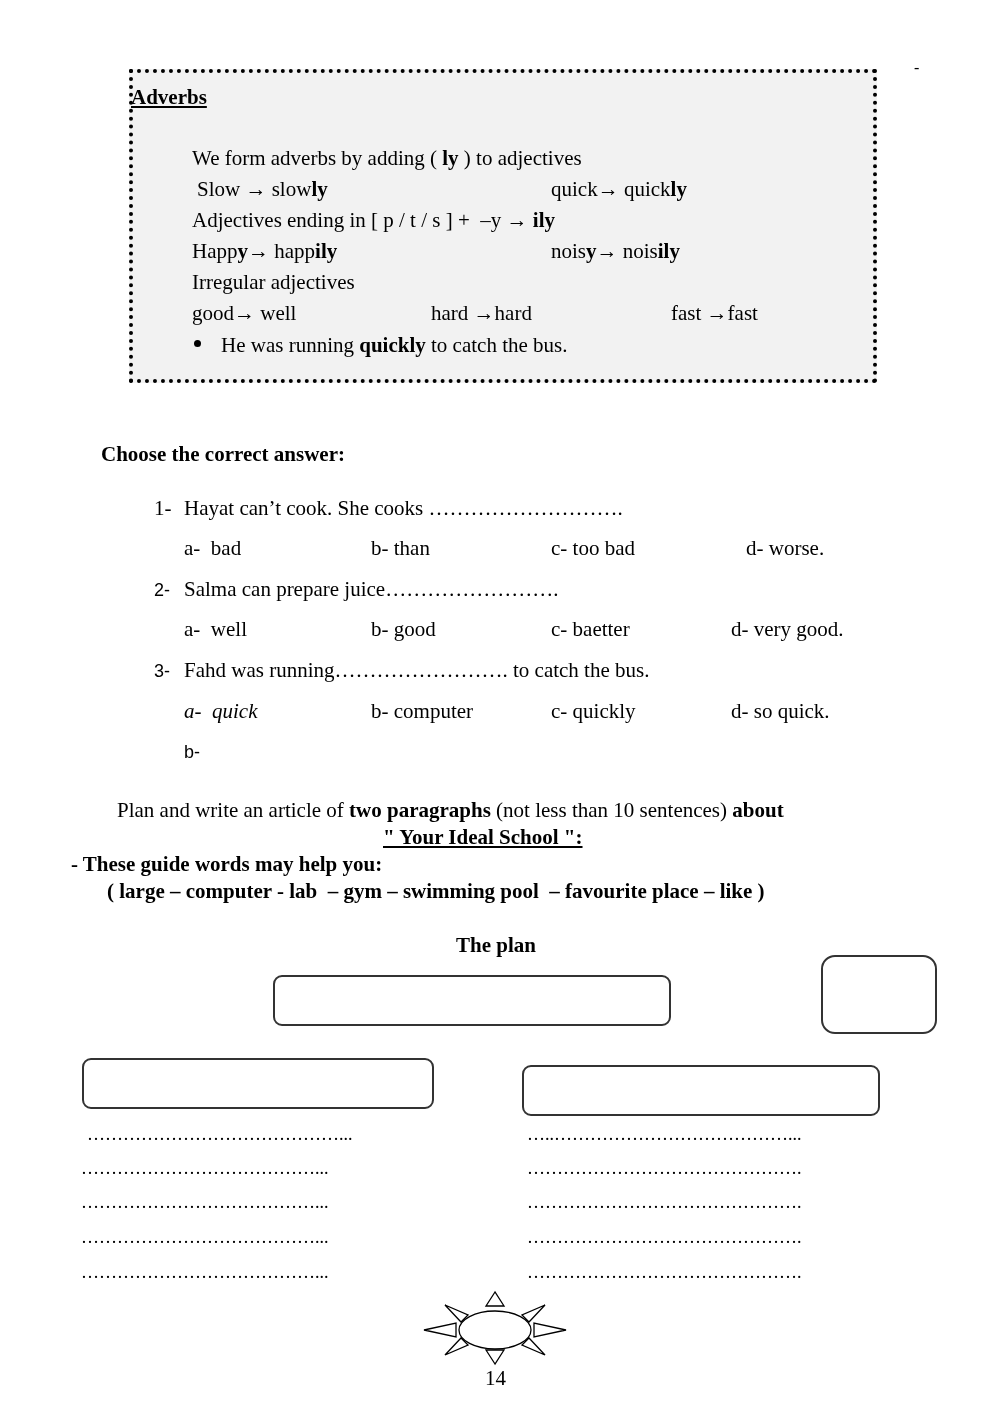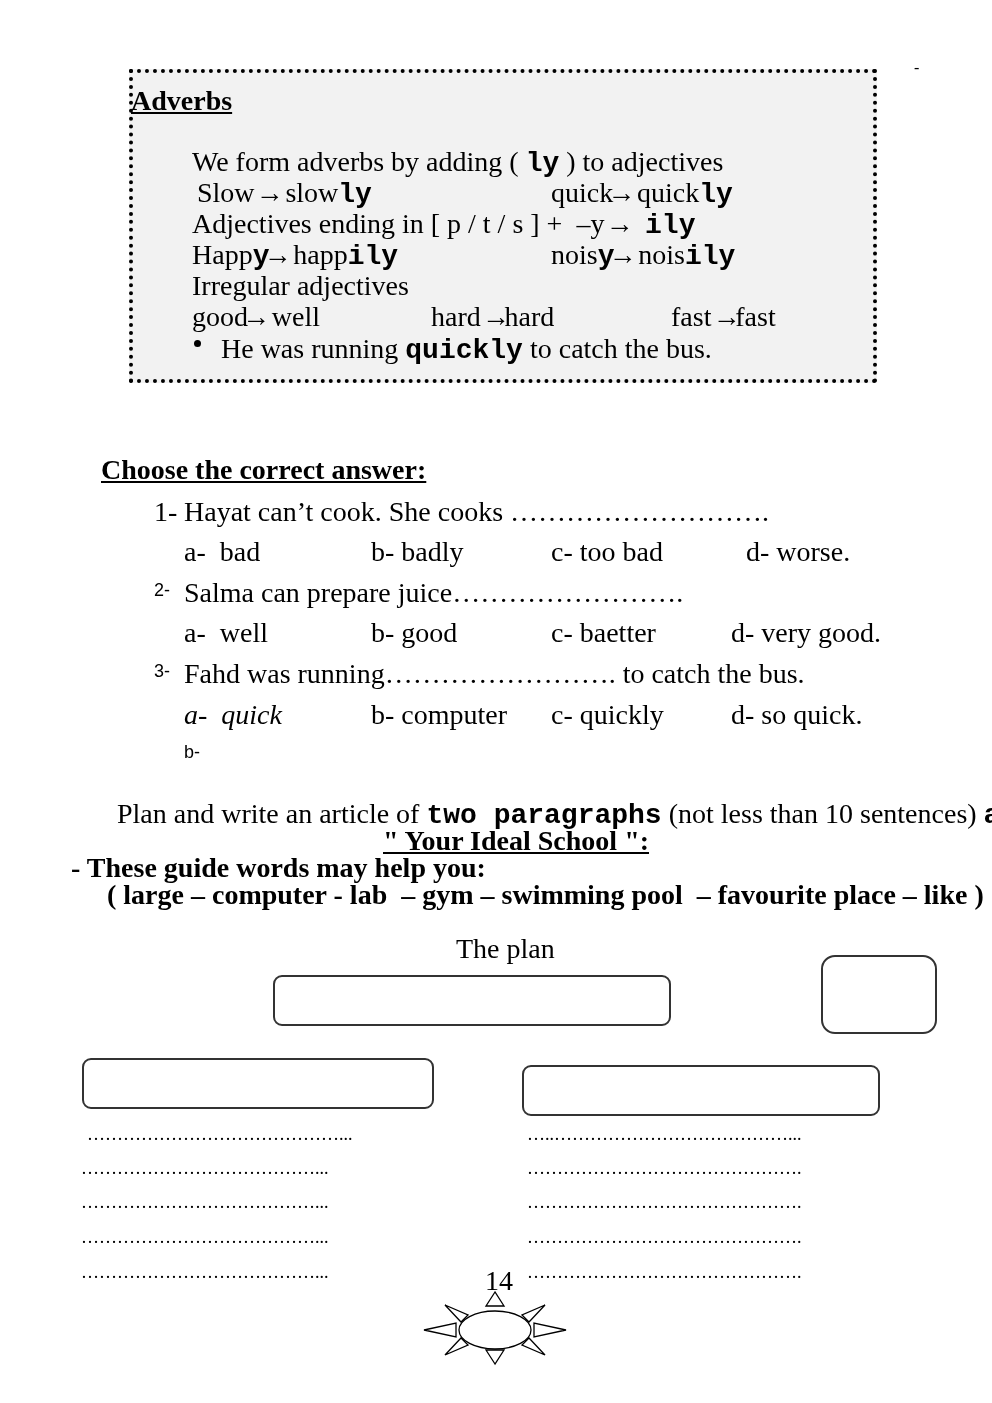--- a/index.html
+++ b/index.html
@@ -1,21 +1,21 @@
 <!DOCTYPE html>
 <html><head>
   <meta charset="utf-8">
   <style>
     html, body { margin: 0; padding: 0; background: #ffffff; }
     body { width: 992px; height: 1403px; position: relative; overflow: hidden;
            font-family: "Liberation Serif", serif; color: #000; }
     .abs { position: absolute; }
-    .serif { font-family: "Liberation Serif", serif; font-size: 28px; line-height: 1; white-space: pre; }
+    .serif { font-family: "Liberation Serif", serif; font-size: 21px; line-height: 1; white-space: pre; }
     .sans { font-family: "Liberation Sans", sans-serif; font-size: 19px; }
-    b { font-weight: bold; font-family: Liberation Mono, monospace; }
+    b { font-weight: bold; }
 
     
     .grammar-box { left: 129px; top: 69px; width: 748px; height: 314px;
       background: #f2f2f2; border: 4px dotted #000; box-sizing: border-box; }
 
     .rbox { position: absolute; border: 2px solid #333; border-radius: 9px; background: #fff; box-sizing: border-box; }
     .dots { position: absolute; font-family: "Liberation Serif", serif; font-size: 18px; letter-spacing: 0px; white-space: pre; overflow: hidden; }
   </style>
 </head>
 <body>
@@ -40,26 +40,26 @@
 
 <div class="abs serif" style="left:192px; top:272px;">Irregular adjectives</div>
 
 <div class="abs serif" style="left:192px; top:303px;"><span>good</span><b>→</b><span> well</span></div>
 <div class="abs serif" style="left:431px; top:303px;"><span>hard </span><b>→</b><span>hard</span></div>
 <div class="abs serif" style="left:671px; top:303px;"><span>fast </span><b>→</b><span>fast</span></div>
 
 <div class="abs" style="left:194px; top:340px; width:7px; height:7px; border-radius:50%; background:#000;"></div>
 <div class="abs serif" style="left:221px; top:335px;"><span>He was running </span><b>quickly</b><span> to catch the bus.</span></div>
 
-<div class="abs serif" style="left:101px; top:456px; font-weight:bold; text-decoration:underline;">Choose the correct answer:</div>
+<div class="abs serif" style="left:101px; top:444px; font-weight:bold; ">Choose the correct answer:</div>
 
 <div class="abs serif" style="left:154px; top:498px;">1-</div>
 <div class="abs serif" style="left:184px; top:498px;">Hayat can’t cook. She cooks ……………………….</div>
 <div class="abs serif" style="left:184px; top:538px;">a-  bad</div>
-<div class="abs serif" style="left:371px; top:538px;">b- badly</div>
+<div class="abs serif" style="left:371px; top:538px;">b- than</div>
 <div class="abs serif" style="left:551px; top:538px;">c- too bad</div>
 <div class="abs serif" style="left:746px; top:538px;text-align:center;">d- worse.</div>
 
 <div class="abs sans" style="left:154px; top:580px; font-size:18px;">2-</div>
 <div class="abs serif" style="left:184px; top:579px;">Salma can prepare juice…………………….</div>
 <div class="abs serif" style="left:184px; top:619px;">a-  well</div>
 <div class="abs serif" style="left:371px; top:619px;">b- good</div>
 <div class="abs serif" style="left:551px; top:619px;">c- baetter</div>
 <div class="abs serif" style="left:731px; top:619px;">d- very good.</div>
 
@@ -72,21 +72,21 @@
 
 <div class="abs sans" style="left:184px; top:742px; font-size:18px;">b-</div>
 
 <div class="abs serif" style="left:73px; top:800px;margin-left:44px;"><span>Plan and write an article of </span><b>two paragraphs</b><span> (not less than 10 sentences) </span><b>about</b></div>
 
 <div class="abs serif" style="left:383px; top:827px; font-weight:bold; text-decoration:underline;">" Your Ideal School ":</div>
 
 <div class="abs serif" style="left:71px; top:854px; font-weight:bold;">- These guide words may help you:</div>
 <div class="abs serif" style="left:107px; top:881px; font-weight:bold;">( large – computer - lab  – gym – swimming pool  – favourite place – like )</div>
 
-<div class="abs serif" style="left:456px; top:935px; font-weight:normal;">The plan</div>
+<div class="abs serif" style="left:456px; top:935px; font-weight:bold;">The plan</div>
 
 <div class="rbox" style="left:273px; top:975px; width:398px; height:51px;"></div>
 <div class="rbox" style="left:821px; top:955px; width:116px; height:79px; border-radius:14px;"></div>
 <div class="rbox" style="left:82px; top:1058px; width:352px; height:51px;"></div>
 <div class="rbox" style="left:522px; top:1065px; width:358px; height:51px;"></div>
 
 <div class="dots" style="left:87px; top:1124px;">……………………………………...</div>
 <div class="dots" style="left:81px; top:1158px;">…………………………………...</div>
 <div class="dots" style="left:81px; top:1192px;">…………………………………...</div>
 <div class="dots" style="left:81px; top:1227px;">…………………………………...</div>
@@ -104,13 +104,13 @@
     <polygon points="75,76 66,62 84,62"></polygon>
     <polygon points="4,42 36,35 36,49"></polygon>
     <polygon points="146,42 114,35 114,49"></polygon>
     <polygon points="25,17 48,27 41,34"></polygon>
     <polygon points="125,17 102,27 109,34"></polygon>
     <polygon points="25,67 48,57 41,50"></polygon>
     <polygon points="125,67 102,57 109,50"></polygon>
     <ellipse cx="75" cy="42" rx="36" ry="19"></ellipse>
   </g>
 </svg>
-<div class="abs serif" style="left:485px; top:1267px;">14</div>
+<div class="abs serif" style="left:485px; top:1368px;">14</div>
 
 </body></html>

